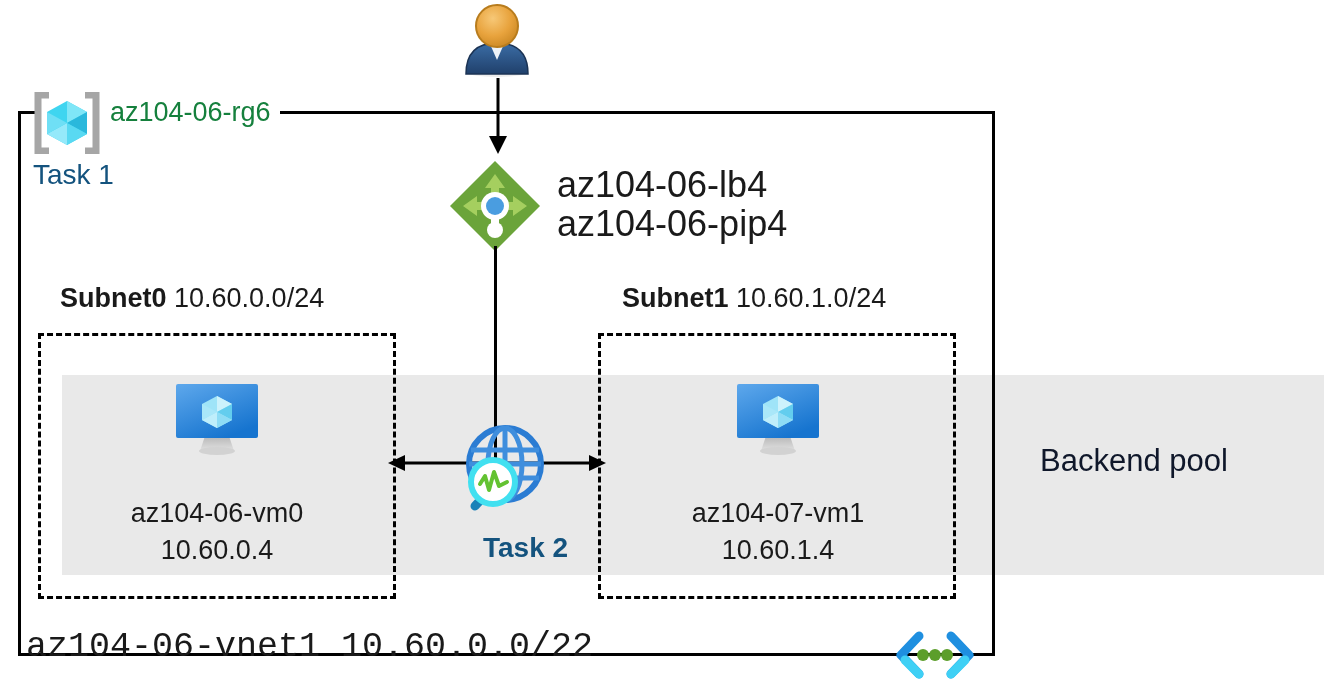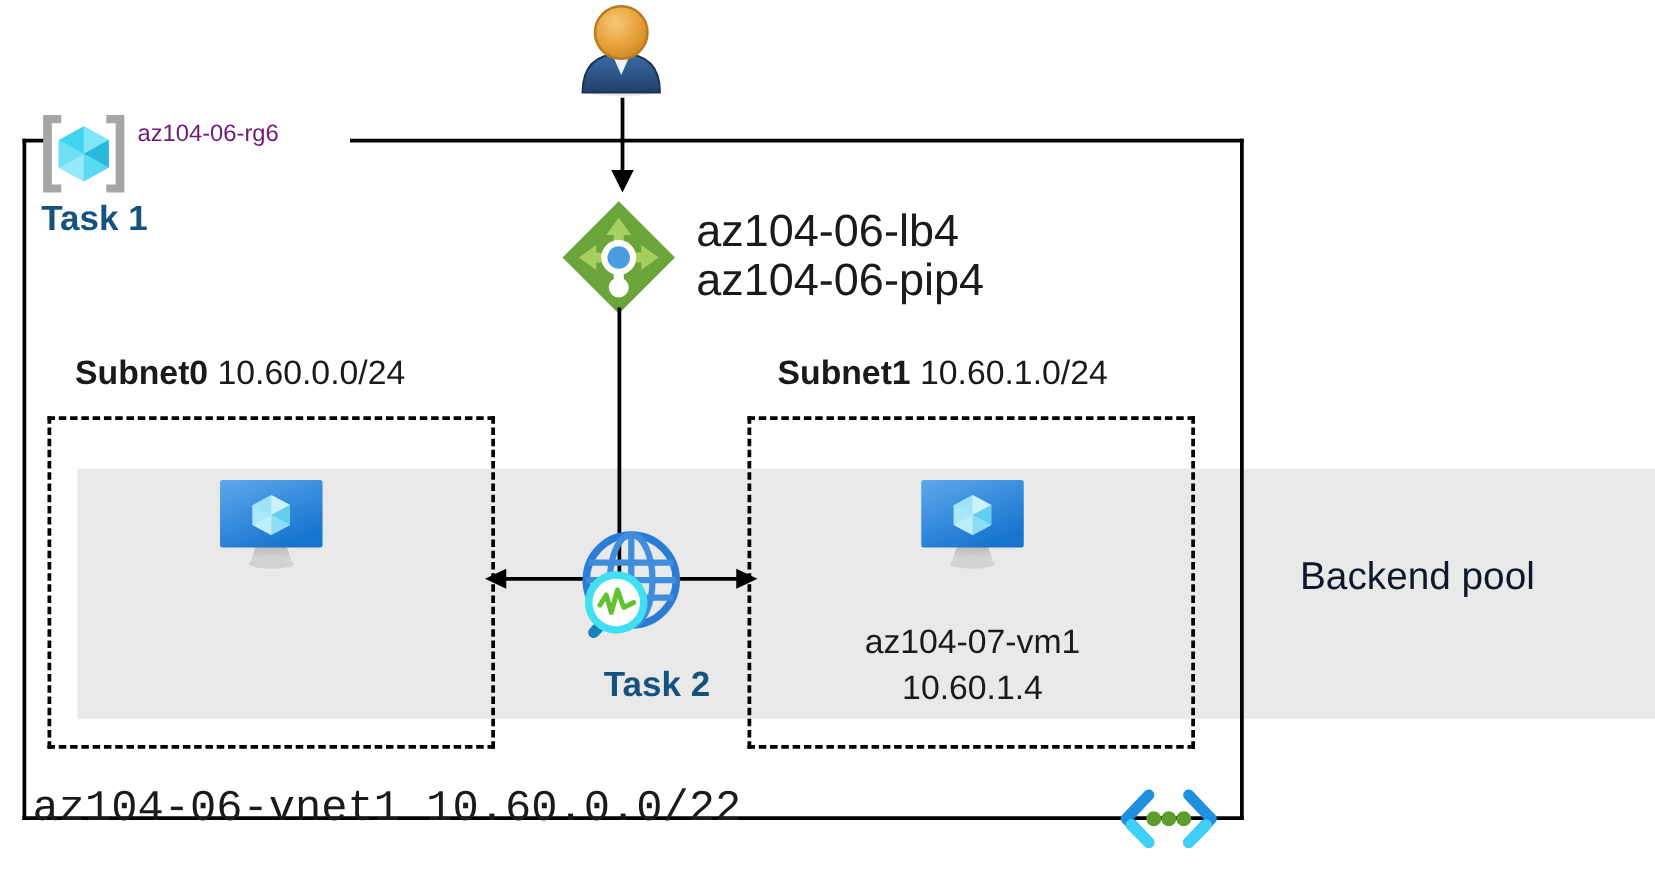--- a/index.html
+++ b/index.html
@@ -59,25 +59,25 @@
   .rg-box-top-b {
     left: 280px; top: 111px;
     width: 715px; height: 3px;
     background: #000;
   }
 
   
   .rg-icon { left: 33px; top: 92px; width: 68px; height: 62px; }
   .rg-label {
     left: 110px; top: 97px;
-    font-size: 19px; color: #701a75; white-space: nowrap;
+    font-size: 27px; color: #15803d; white-space: nowrap;
   }
   .task1-label {
     left: 33px; top: 159px;
-    font-size: 28px; font-weight: bold;
+    font-size: 28px; font-weight: normal;
     color: #14537e; white-space: nowrap;
   }
 
   
   .user-icon { left: 458px; top: 2px; width: 78px; height: 78px; }
 
   
   .arrow-user-lb { left: 478px; top: 78px; width: 40px; height: 80px; }
 
   
@@ -227,20 +227,24 @@
     <path d="M33 55 L57 55 L62 70 L28 70 Z" fill="url(#standGrad0)"></path>
     <ellipse cx="45" cy="70" rx="18" ry="4" fill="#d2d2d2"></ellipse>
     <rect x="4" y="3" width="82" height="54" rx="2" fill="url(#monGrad0)"></rect>
     <polygon points="45,15 60,23 60,39 45,47 30,39 30,23" fill="#9fe4f8"></polygon>
     <polygon points="45,15 60,23 45,31" fill="#cdf2fc"></polygon>
     <polygon points="45,31 60,23 60,39" fill="#63cdee"></polygon>
     <polygon points="45,31 60,39 45,47" fill="#8edcf5"></polygon>
     <polygon points="45,31 45,47 30,39" fill="#bfeefb"></polygon>
     <polygon points="45,31 30,39 30,23" fill="#a9e7f9"></polygon>
   </svg>
+  <div class="abs vm-label vm0-label">
+    <div>az104-06-vm0</div>
+    <div>10.60.0.4</div>
+  </div>
 
   <div class="abs subnet-title subnet1-title">
     <b>Subnet1</b>
     <span>10.60.1.0/24</span>
   </div>
   <div class="abs subnet-box subnet1-box"></div>
 
   <svg class="abs vm-icon vm1-icon" viewBox="0 0 90 76">
     <defs>
       <linearGradient id="monGrad1" x1="0" y1="0" x2="0.6" y2="1">

